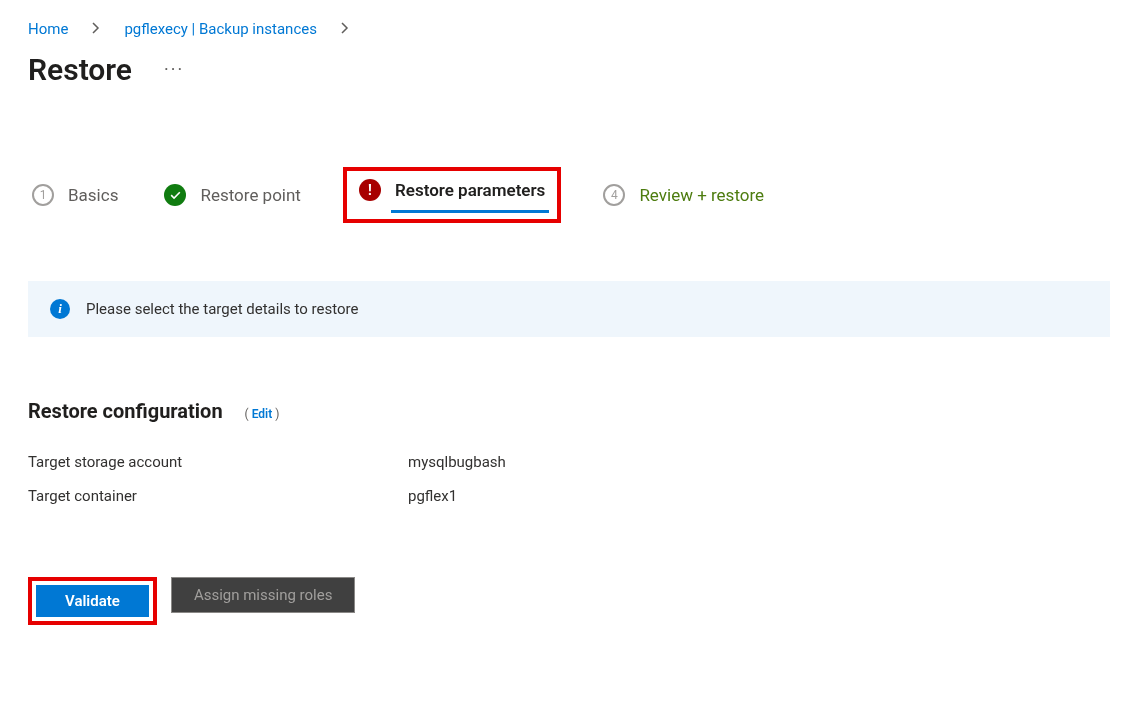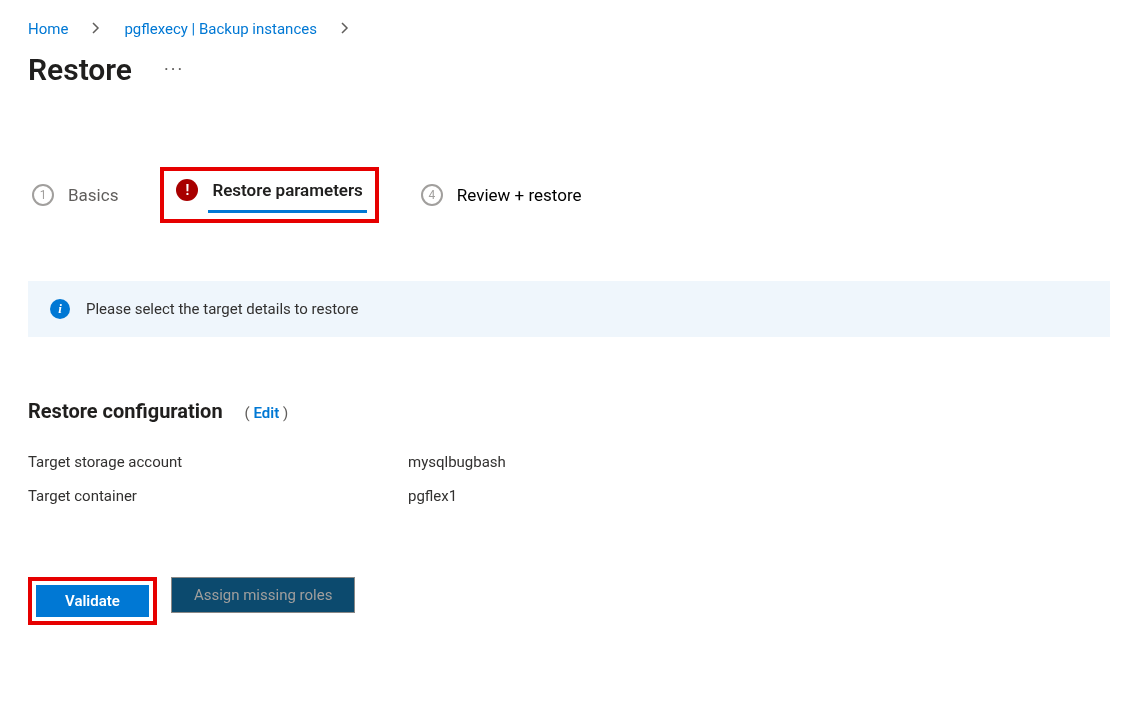--- a/index.html
+++ b/index.html
@@ -59,21 +59,21 @@
     }
     .tab-label {
       font-size: 17px;
       color: #605e5c;
     }
     .tab.active .tab-label {
       color: #201f1e;
       font-weight: 600;
     }
     .tab.disabled .tab-label {
-      color: #000000;
+      color: #4d7c0f;
     }
     .tab-icon-circle {
       width: 22px;
       height: 22px;
       border-radius: 50%;
       border: 2px solid #a19f9d;
       display: flex;
       align-items: center;
       justify-content: center;
       font-size: 12px;
@@ -152,21 +152,21 @@
       align-items: baseline;
       gap: 22px;
       margin-bottom: 30px;
     }
     .section-heading {
       font-size: 20px;
       font-weight: 700;
       color: #201f1e;
     }
     .edit-wrap {
-      font-size: 15px;
+      font-size: 12px;
       color: #605e5c;
     }
     .edit-link {
       color: #0078d4;
       font-weight: 600;
       text-decoration: none;
       cursor: pointer;
     }
     .config-table {
       display: grid;
@@ -180,21 +180,21 @@
     }
     .button-row {
       display: flex;
       gap: 14px;
       align-items: flex-start;
     }
     .btn {
       padding: 8px 22px;
       font-size: 15px;
       border: 1px solid #8a8886;
-      background: #0c4a6e;
+      background: #404040;
       color: #605e5c;
       cursor: pointer;
       font-family: inherit;
     }
     .btn.primary {
       background: #0078d4;
       border-color: #0078d4;
       color: #fff;
       font-weight: 600;
     }
@@ -234,20 +234,28 @@
   <span class="more-dots">···</span>
 </div>
 
 <div class="tabs">
 
   <div class="tab">
     <span class="tab-icon-circle">1</span>
     <span class="tab-label">Basics</span>
   </div>
 
+  <div class="tab">
+    <span class="tab-icon-check">
+      <svg viewBox="0 0 16 16">
+          <path d="M6.2 12.5L2 8.3l1.4-1.4 2.8 2.8L12.6 3.3 14 4.7z"></path>
+        </svg>
+    </span>
+    <span class="tab-label">Restore point</span>
+  </div>
 
   <span class="highlight-red tab-highlight">
     <div class="tab active">
       <span class="tab-icon-error">!</span>
       <span class="tab-label">Restore parameters</span>
     </div>
   </span>
 
   <div class="tab disabled">
     <span class="tab-icon-circle">4</span>

